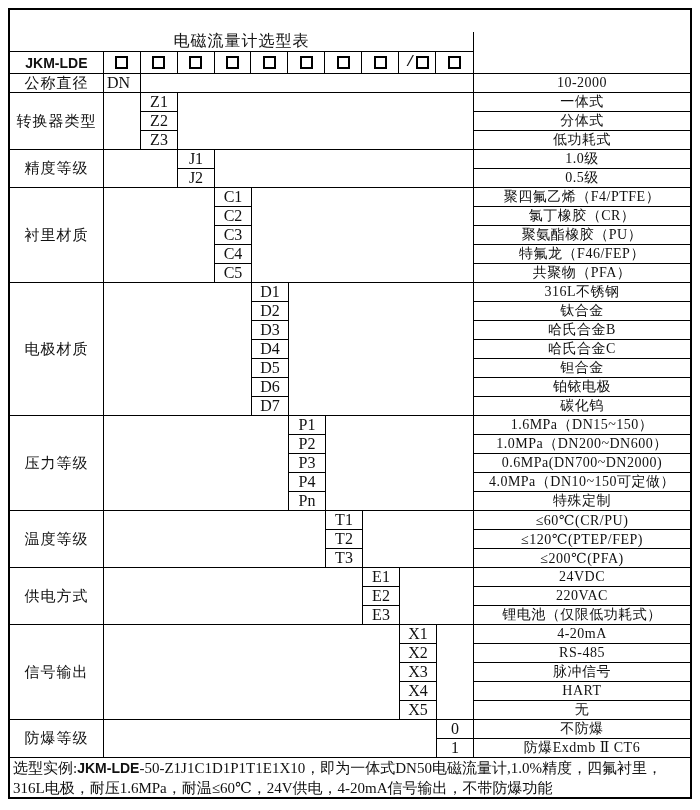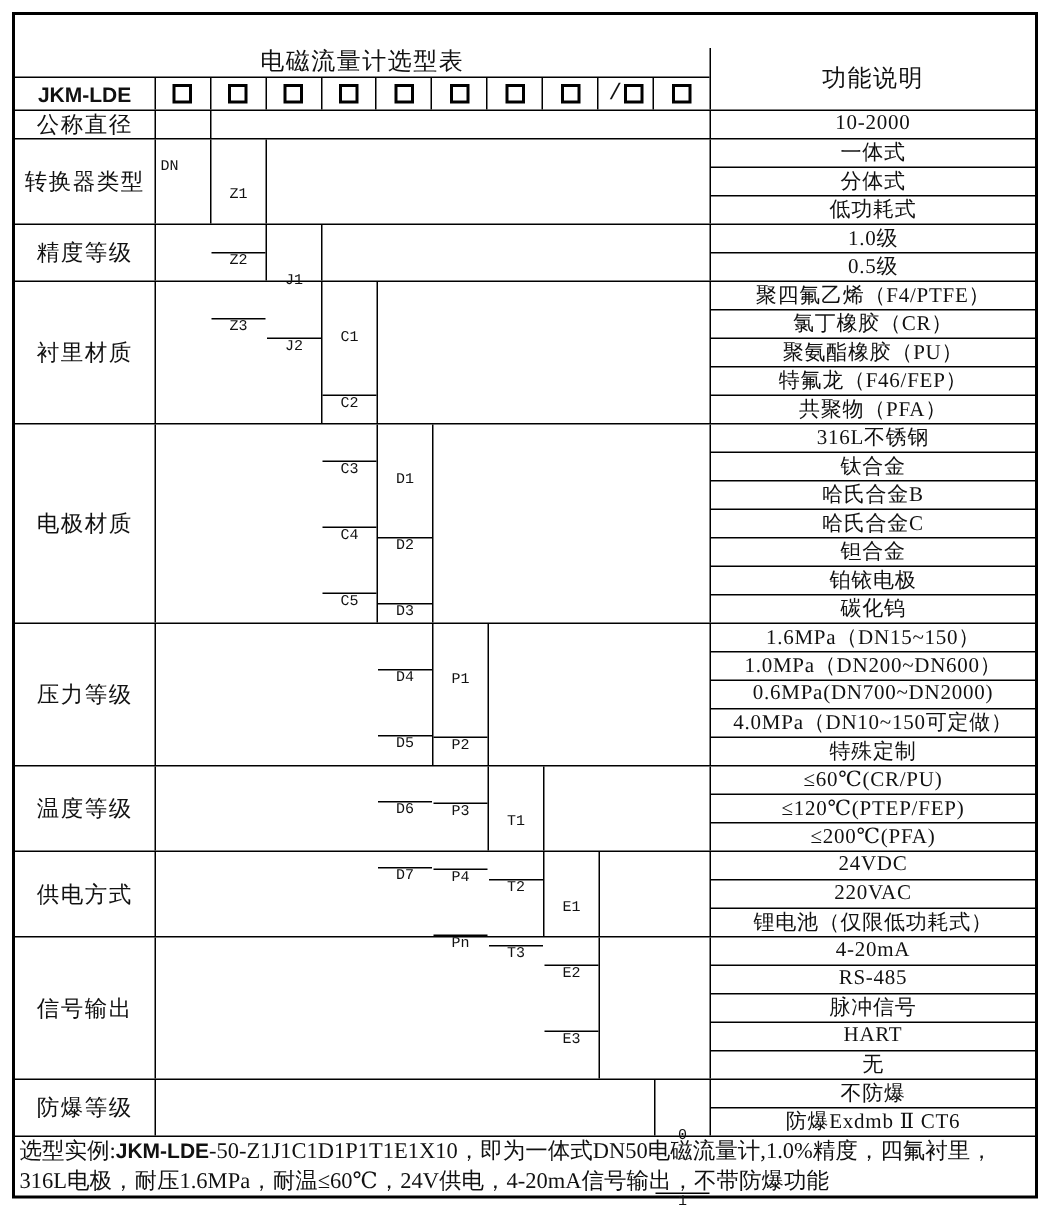--- a/index.html
+++ b/index.html
@@ -20,22 +20,22 @@
   .slash{font-size:15px;margin-right:1px;font-family:"Liberation Mono","DejaVu Sans Mono",monospace;}
   .hdr-right{flex:1;display:flex;align-items:center;justify-content:center;font-size:16px;letter-spacing:1px;}
 
   
   .section{display:flex;border-top:1px solid #000;}
   .sec-label{width:94px;border-right:1px solid #000;display:flex;align-items:center;justify-content:center;
     font-size:15px;letter-spacing:1px;}
   .mid{width:370px;display:flex;}
   .pre{border-right:1px solid #000;}
   .codes{width:37px;border-right:1px solid #000;display:flex;flex-direction:column;}
-  .code{flex:1;display:flex;align-items:center;justify-content:center;font-size:10px;
-    font-family:Liberation Mono, monospace;margin-top:32px;}
+  .code{flex:1;display:flex;align-items:center;justify-content:center;font-size:16px;
+    font-family:Liberation Serif, serif;}
   .code + .code{border-top:1px solid #000;}
   .code.left{justify-content:flex-start;padding-left:3px;}
   .post{flex:1;border-right:1px solid #000;}
   .descs{flex:1;display:flex;flex-direction:column;}
   .desc{flex:1;display:flex;align-items:center;justify-content:center;font-size:14px;letter-spacing:0.5px;}
   .desc + .desc{border-top:1px solid #000;}
 
   
   .example-row{border-top:1px solid #000;height:40px;display:flex;align-items:center;justify-content:center;
     text-align:left;font-size:15px;line-height:20px;padding:0 3px;}
@@ -79,21 +79,20 @@
           </div>
         <div class="model-cell">
             <span class="slash">/</span>
             <span class="box"></span>
           </div>
         <div class="model-cell">
             <span class="box"></span>
           </div>
       </div>
     </div>
-    <div class="hdr-right">功能说明</div>
   </div>
 
   <div class="section" style="height:19px">
     <div class="sec-label">公称直径</div>
     <div class="mid">
       <div class="codes">
           <div class="code left">DN</div>
         </div>
       <div class="post"></div>
     </div>
@@ -239,20 +238,27 @@
       <div class="desc">24VDC</div>
       <div class="desc">220VAC</div>
       <div class="desc">锂电池（仅限低功耗式）</div>
     </div>
   </div>
 
   <div class="section" style="height:95px">
     <div class="sec-label">信号输出</div>
     <div class="mid">
       <div class="pre" style="width:296px"></div>
+      <div class="codes">
+        <div class="code">X1</div>
+        <div class="code">X2</div>
+        <div class="code">X3</div>
+        <div class="code">X4</div>
+        <div class="code">X5</div>
+      </div>
       <div class="post"></div>
     </div>
     <div class="descs">
       <div class="desc">4-20mA</div>
       <div class="desc">RS-485</div>
       <div class="desc">脉冲信号</div>
       <div class="desc">HART</div>
       <div class="desc">无</div>
     </div>
   </div>

